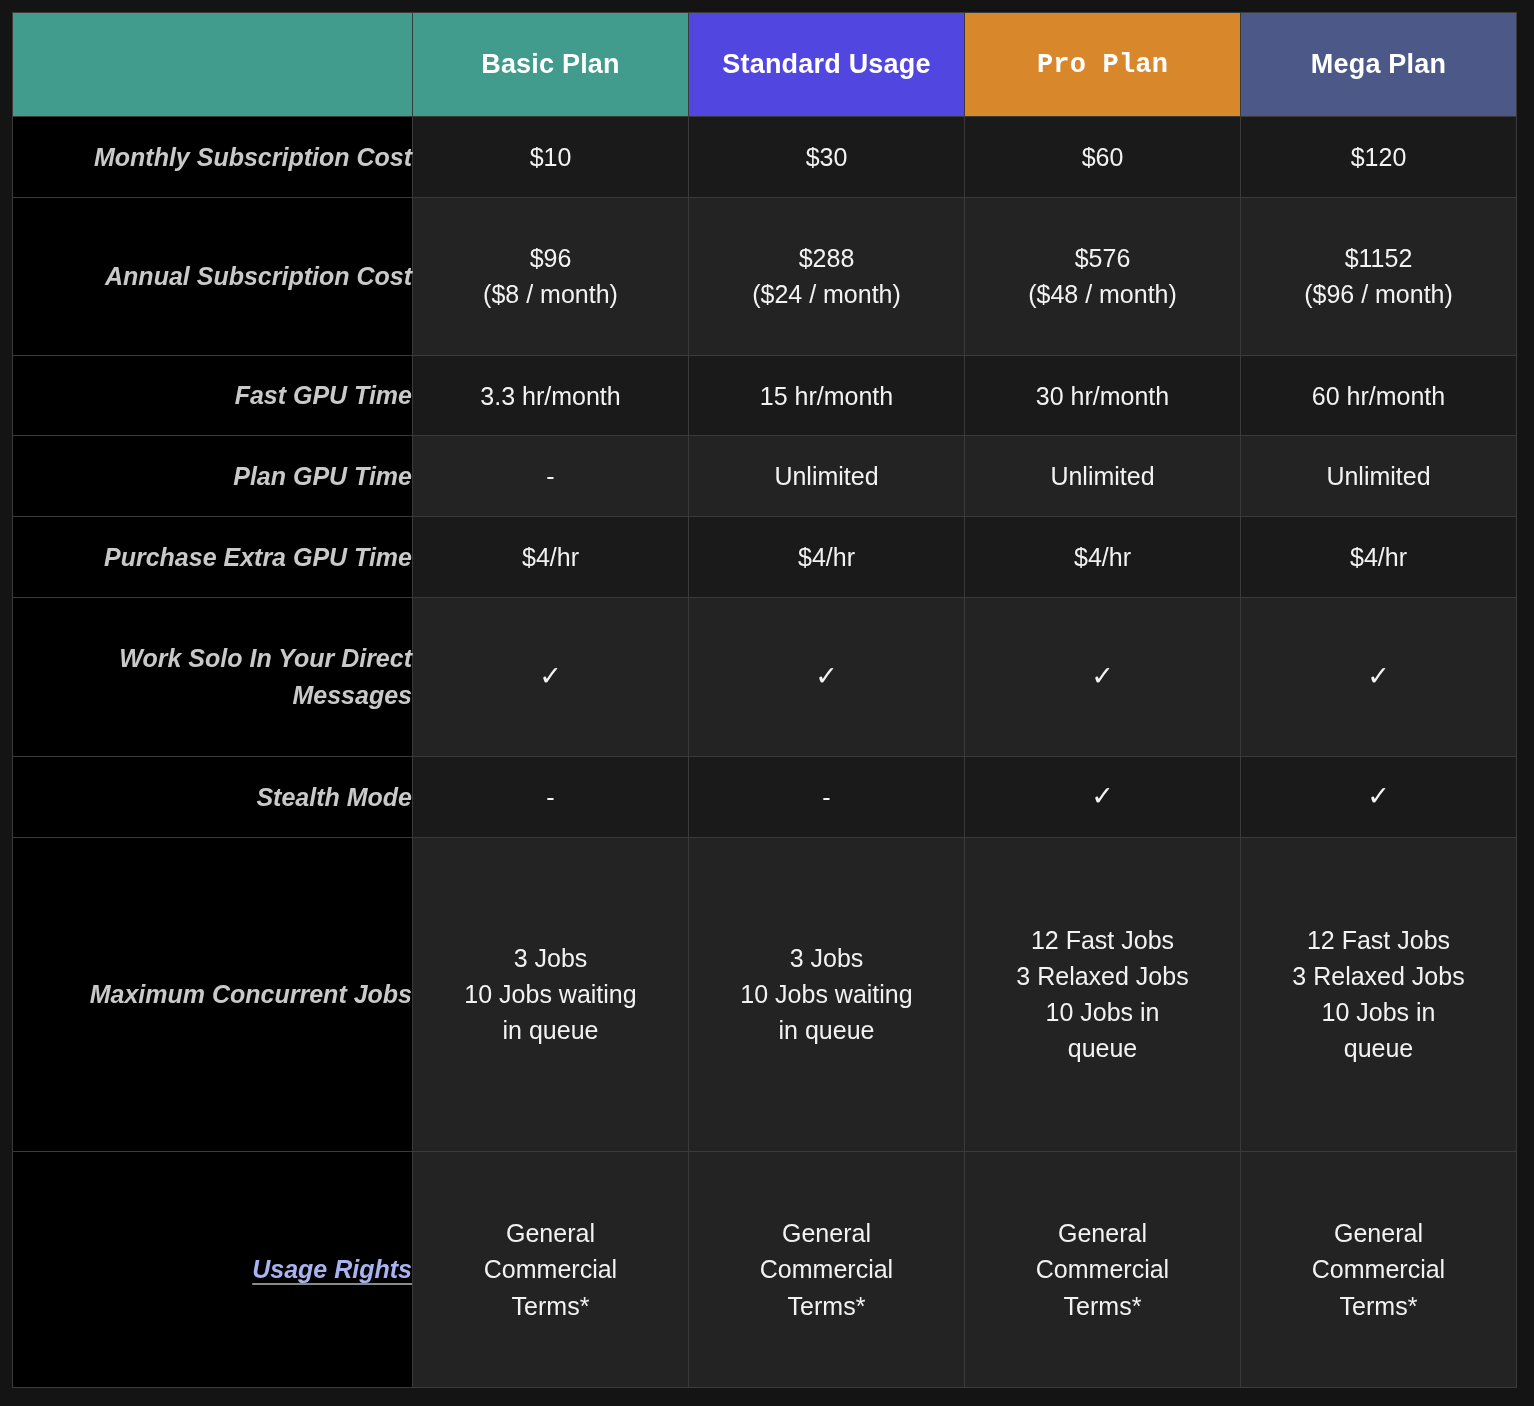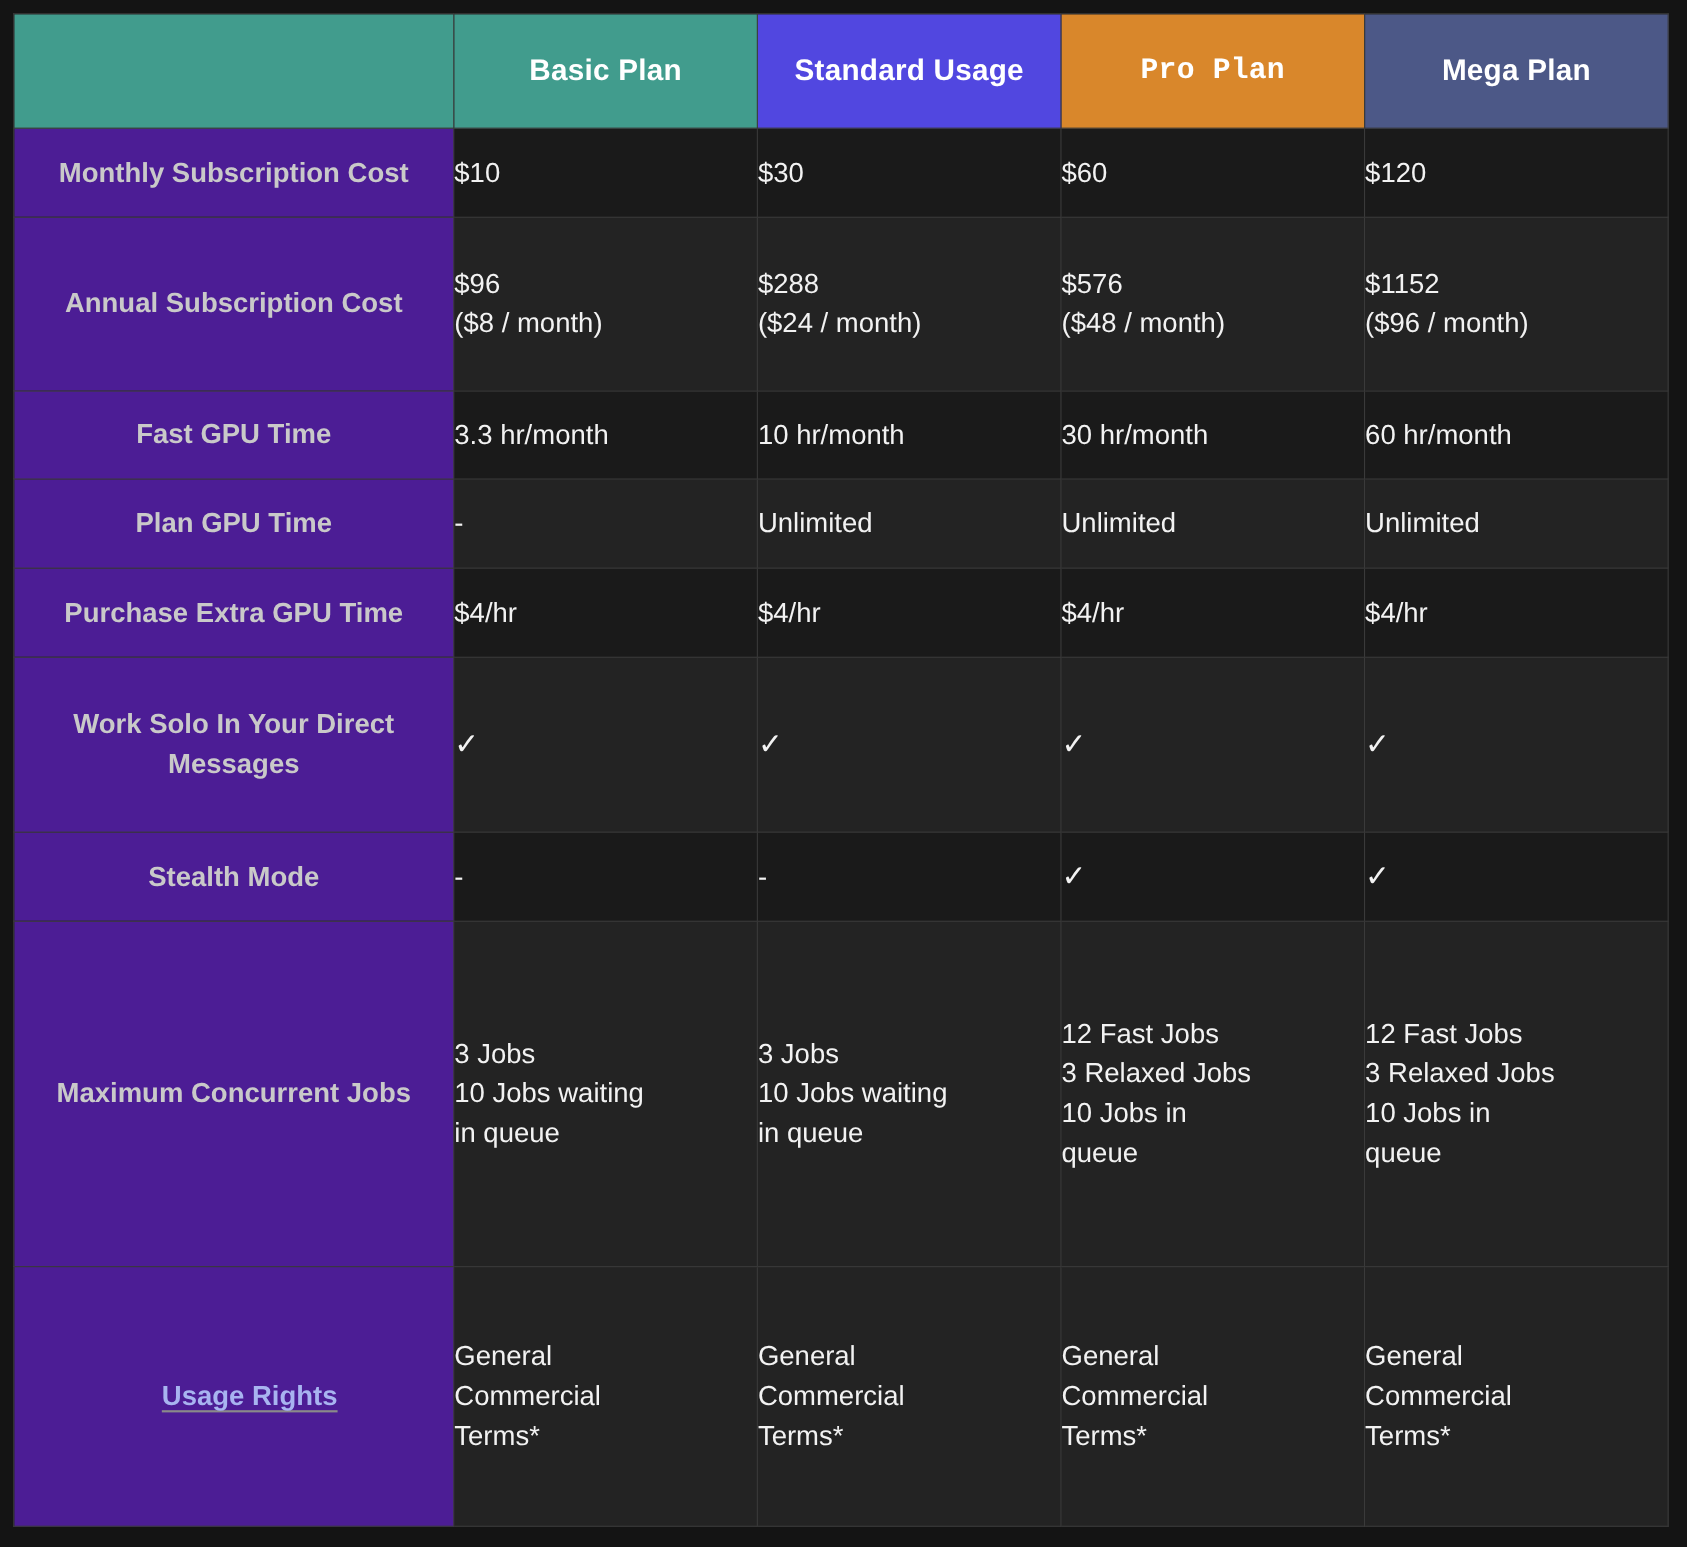--- a/index.html
+++ b/index.html
@@ -52,37 +52,38 @@
     border-color: #3a3a3a;
   }
   th.h-corner   { background: #419c8d; }
   th.h-basic    { background: #419c8d; }
   th.h-standard { background: #5147e0; }
   th.h-pro      { background: #d9872b; font-family: Liberation Mono, monospace; }
   th.h-mega     { background: #4c5887; margin-top: 26px; }
 
   
   td.label {
-    background: #4c1d95;
+    background: #000000;
     color: #c9c9c9;
     font-size: 25px;
     font-weight: bold;
     line-height: 1.46;
-    text-align: center;
+    text-align: right;
     vertical-align: middle;
     padding: 10px 24px 10px 58px;
+    font-style: italic;
   }
 
   
   td.val {
     color: #f2f2f2;
     font-size: 25px;
     font-weight: normal;
     line-height: 1.45;
-    text-align: left;
+    text-align: center;
     vertical-align: middle;
     padding: 10px 8px;
   }
   tr.odd  td.val { background: #1a1a1a; }
   tr.even td.val { background: #232323; }
 
   td.val .mark {
     font-size: 27px;
     line-height: 1;
     display: inline-block;
@@ -161,21 +162,21 @@
             <span class="line">$1152</span>
             <span class="line">($96 / month)</span>
           </td>
         </tr>
         <tr class="odd">
           <td class="label"><span>Fast GPU Time</span></td>
           <td class="val">
             <span class="line">3.3 hr/month</span>
           </td>
           <td class="val">
-            <span class="line">10 hr/month</span>
+            <span class="line">15 hr/month</span>
           </td>
           <td class="val">
             <span class="line">30 hr/month</span>
           </td>
           <td class="val">
             <span class="line">60 hr/month</span>
           </td>
         </tr>
         <tr class="even">
           <td class="label"><span>Plan GPU Time</span></td>

